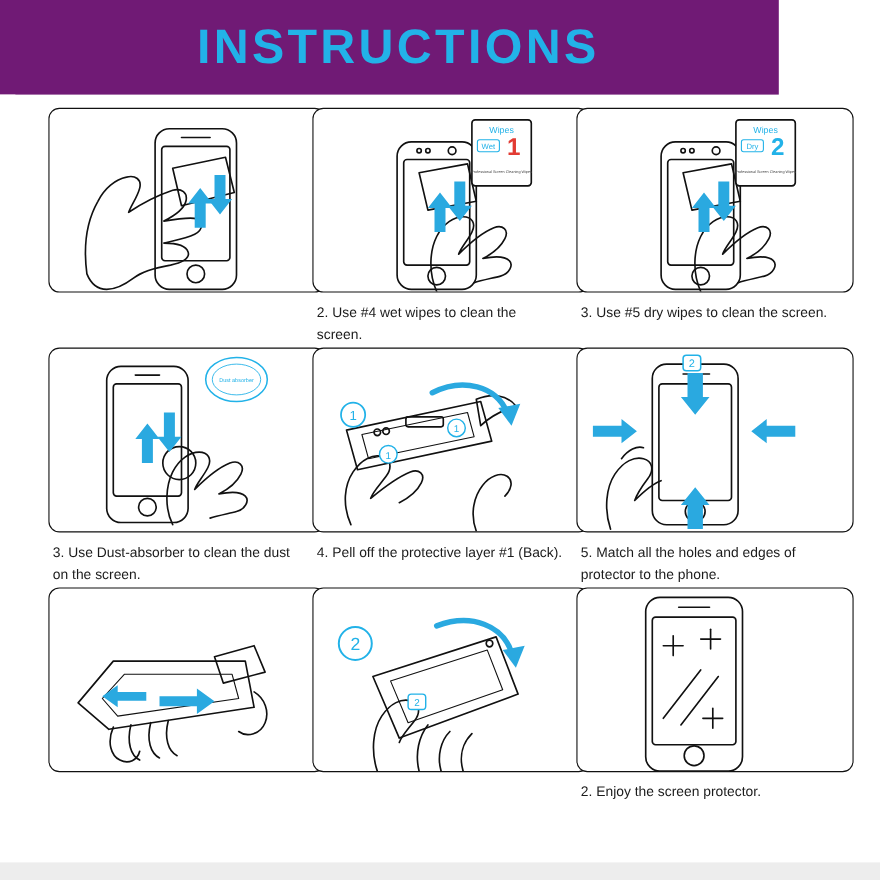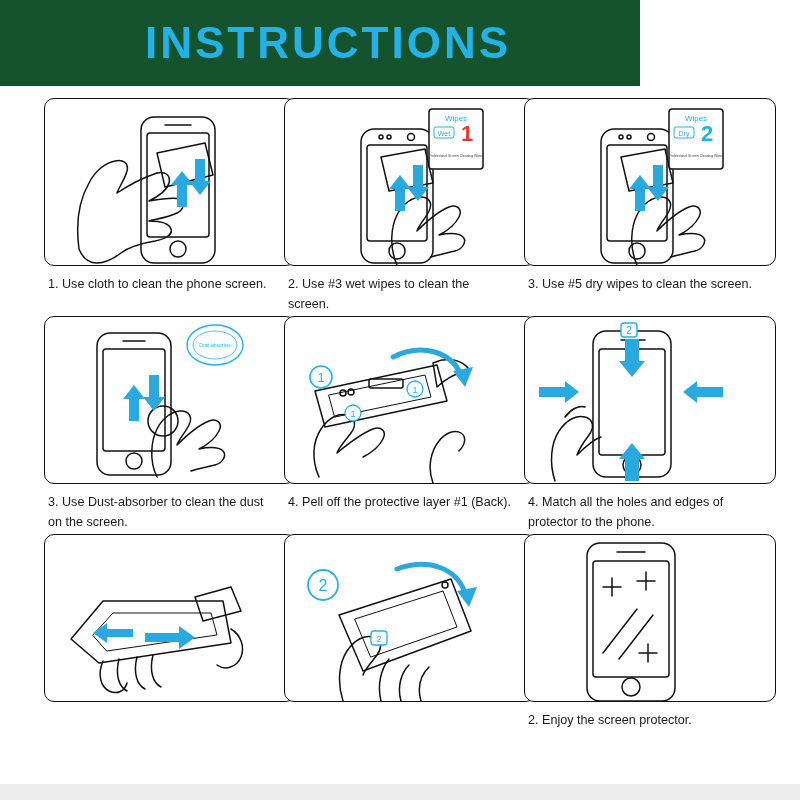--- a/index.html
+++ b/index.html
@@ -12,22 +12,22 @@
   }
   #page {
     position: relative;
     width: 800px; height: 800px;
     background: #ffffff;
   }
   
   .header {
     position: absolute;
     left: 0; top: 0;
-    width: 640px; height: 86px;
-    background: #14532d;
+    width: 708px; height: 86px;
+    background: #701a75;
     display: flex;
     align-items: center;
     justify-content: center;
     padding-left: 16px;
   }
   .header-title {
     color: #22b2e8;
     font-size: 44px;
     font-weight: bold;
     letter-spacing: 3px;
@@ -117,21 +117,20 @@
                        C98 144 84 148 76 154 C68 160 60 164 52 164 C44 164 38 160 34 150 Z"></path>
             </g>
           </g>
 
           <g fill="#2aa9e0">
             <path d="M150 60 l10 0 l0 22 l6 0 l-11 14 l-11 -14 l6 0 Z"></path>
             <path d="M132 108 l10 0 l0 -22 l6 0 l-11 -14 l-11 14 l6 0 Z"></path>
           </g>
         </svg>
       </div>
-      <div class="caption">1. Use cloth to clean the phone screen.</div>
     </div>
 
     <div class="cell">
       <div class="panel">
         <svg width="212" height="168" viewBox="0 0 212 168">
           <g fill="none" stroke="#111" stroke-width="1.5" stroke-linejoin="round" stroke-linecap="round">
             <g>
               <rect x="76" y="30" width="72" height="134" rx="13"></rect>
               <rect x="82" y="46" width="60" height="96" rx="3"></rect>
               <circle cx="96" cy="38" r="2"></circle>
@@ -158,21 +157,21 @@
             <text x="159" y="36.5" font-family="Liberation Sans, sans-serif" font-size="7" fill="#22b2e8" text-anchor="middle">Wet</text>
             <text x="182" y="42" font-family="Liberation Sans, sans-serif" font-size="22" font-weight="bold" fill="#e23b33" text-anchor="middle">1</text>
             <text x="171" y="58" font-family="Liberation Sans, sans-serif" font-size="3.4" fill="#444" text-anchor="middle">Professional Screen Cleaning Wipes</text>
           </g>
           <g fill="#2aa9e0">
             <path d="M128 66 l10 0 l0 22 l6 0 l-11 14 l-11 -14 l6 0 Z"></path>
             <path d="M110 112 l10 0 l0 -22 l6 0 l-11 -14 l-11 14 l6 0 Z"></path>
           </g>
         </svg>
       </div>
-      <div class="caption">2. Use #3 wet wipes to clean the screen.</div>
+      <div class="caption">2. Use #4 wet wipes to clean the screen.</div>
     </div>
 
     <div class="cell">
       <div class="panel">
         <svg width="212" height="168" viewBox="0 0 212 168">
           <g fill="none" stroke="#111" stroke-width="1.5" stroke-linejoin="round" stroke-linecap="round">
             <g>
               <rect x="76" y="30" width="72" height="134" rx="13"></rect>
               <rect x="82" y="46" width="60" height="96" rx="3"></rect>
               <circle cx="96" cy="38" r="2"></circle>
@@ -307,21 +306,21 @@
             <text x="104" y="17" font-family="Liberation Sans, sans-serif" font-size="10" fill="#22b2e8" text-anchor="middle">2</text>
           </g>
           <g fill="#2aa9e0">
             <path d="M14 70 l26 0 l0 -6 l14 11 l-14 11 l0 -6 l-26 0 Z"></path>
             <path d="M198 70 l-26 0 l0 -6 l-14 11 l14 11 l0 -6 l26 0 Z"></path>
             <path d="M100 160 l14 0 l0 -22 l6 0 l-13 -16 l-13 16 l6 0 Z" transform="translate(0,4)"></path>
             <path d="M100 26 l14 0 l0 22 l6 0 l-13 16 l-13 -16 l6 0 Z" transform="translate(0,-4) scale(1,1)"></path>
           </g>
         </svg>
       </div>
-      <div class="caption">4. Match all the holes and edges of protector to the phone.</div>
+      <div class="caption">5. Match all the holes and edges of protector to the phone.</div>
     </div>
 
     <div class="cell">
       <div class="panel">
         <svg width="212" height="168" viewBox="0 0 212 168">
           <g fill="none" stroke="#111" stroke-width="1.5" stroke-linejoin="round" stroke-linecap="round">
             <g>
               <path d="M26 104 L58 66 L178 66 L186 108 L54 128 Z"></path>
               <path d="M48 100 L68 78 L166 78 L172 100 L62 116 Z" stroke-width="1"></path>
             </g>

